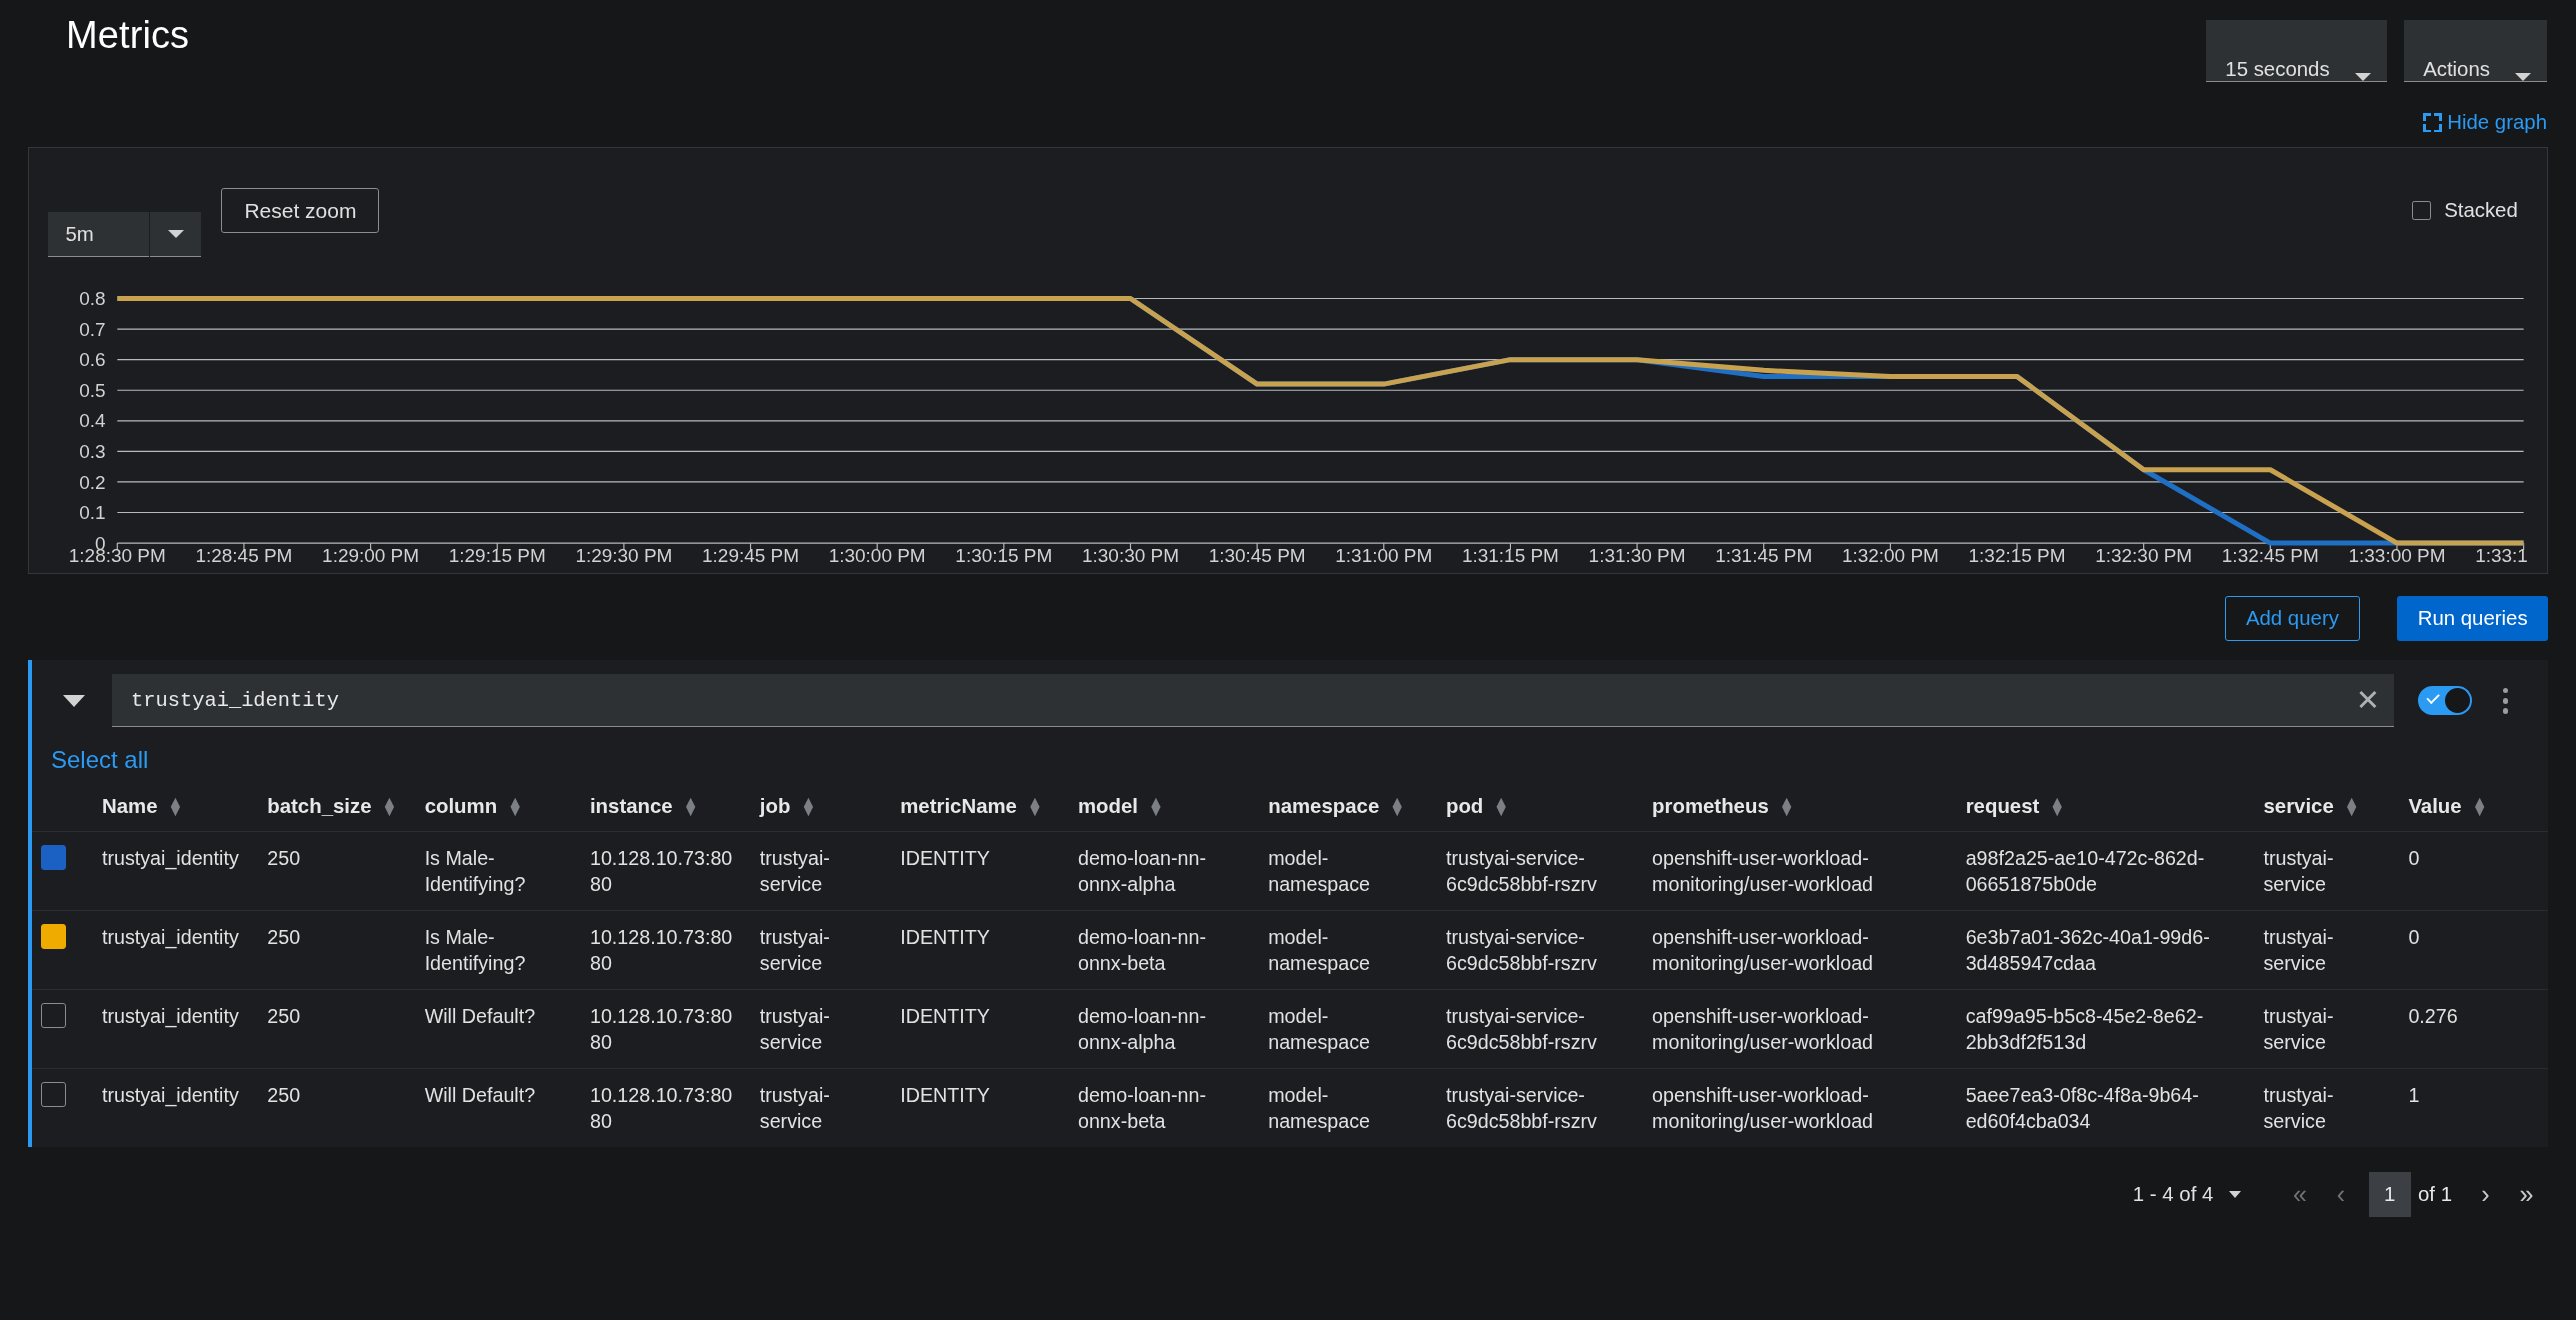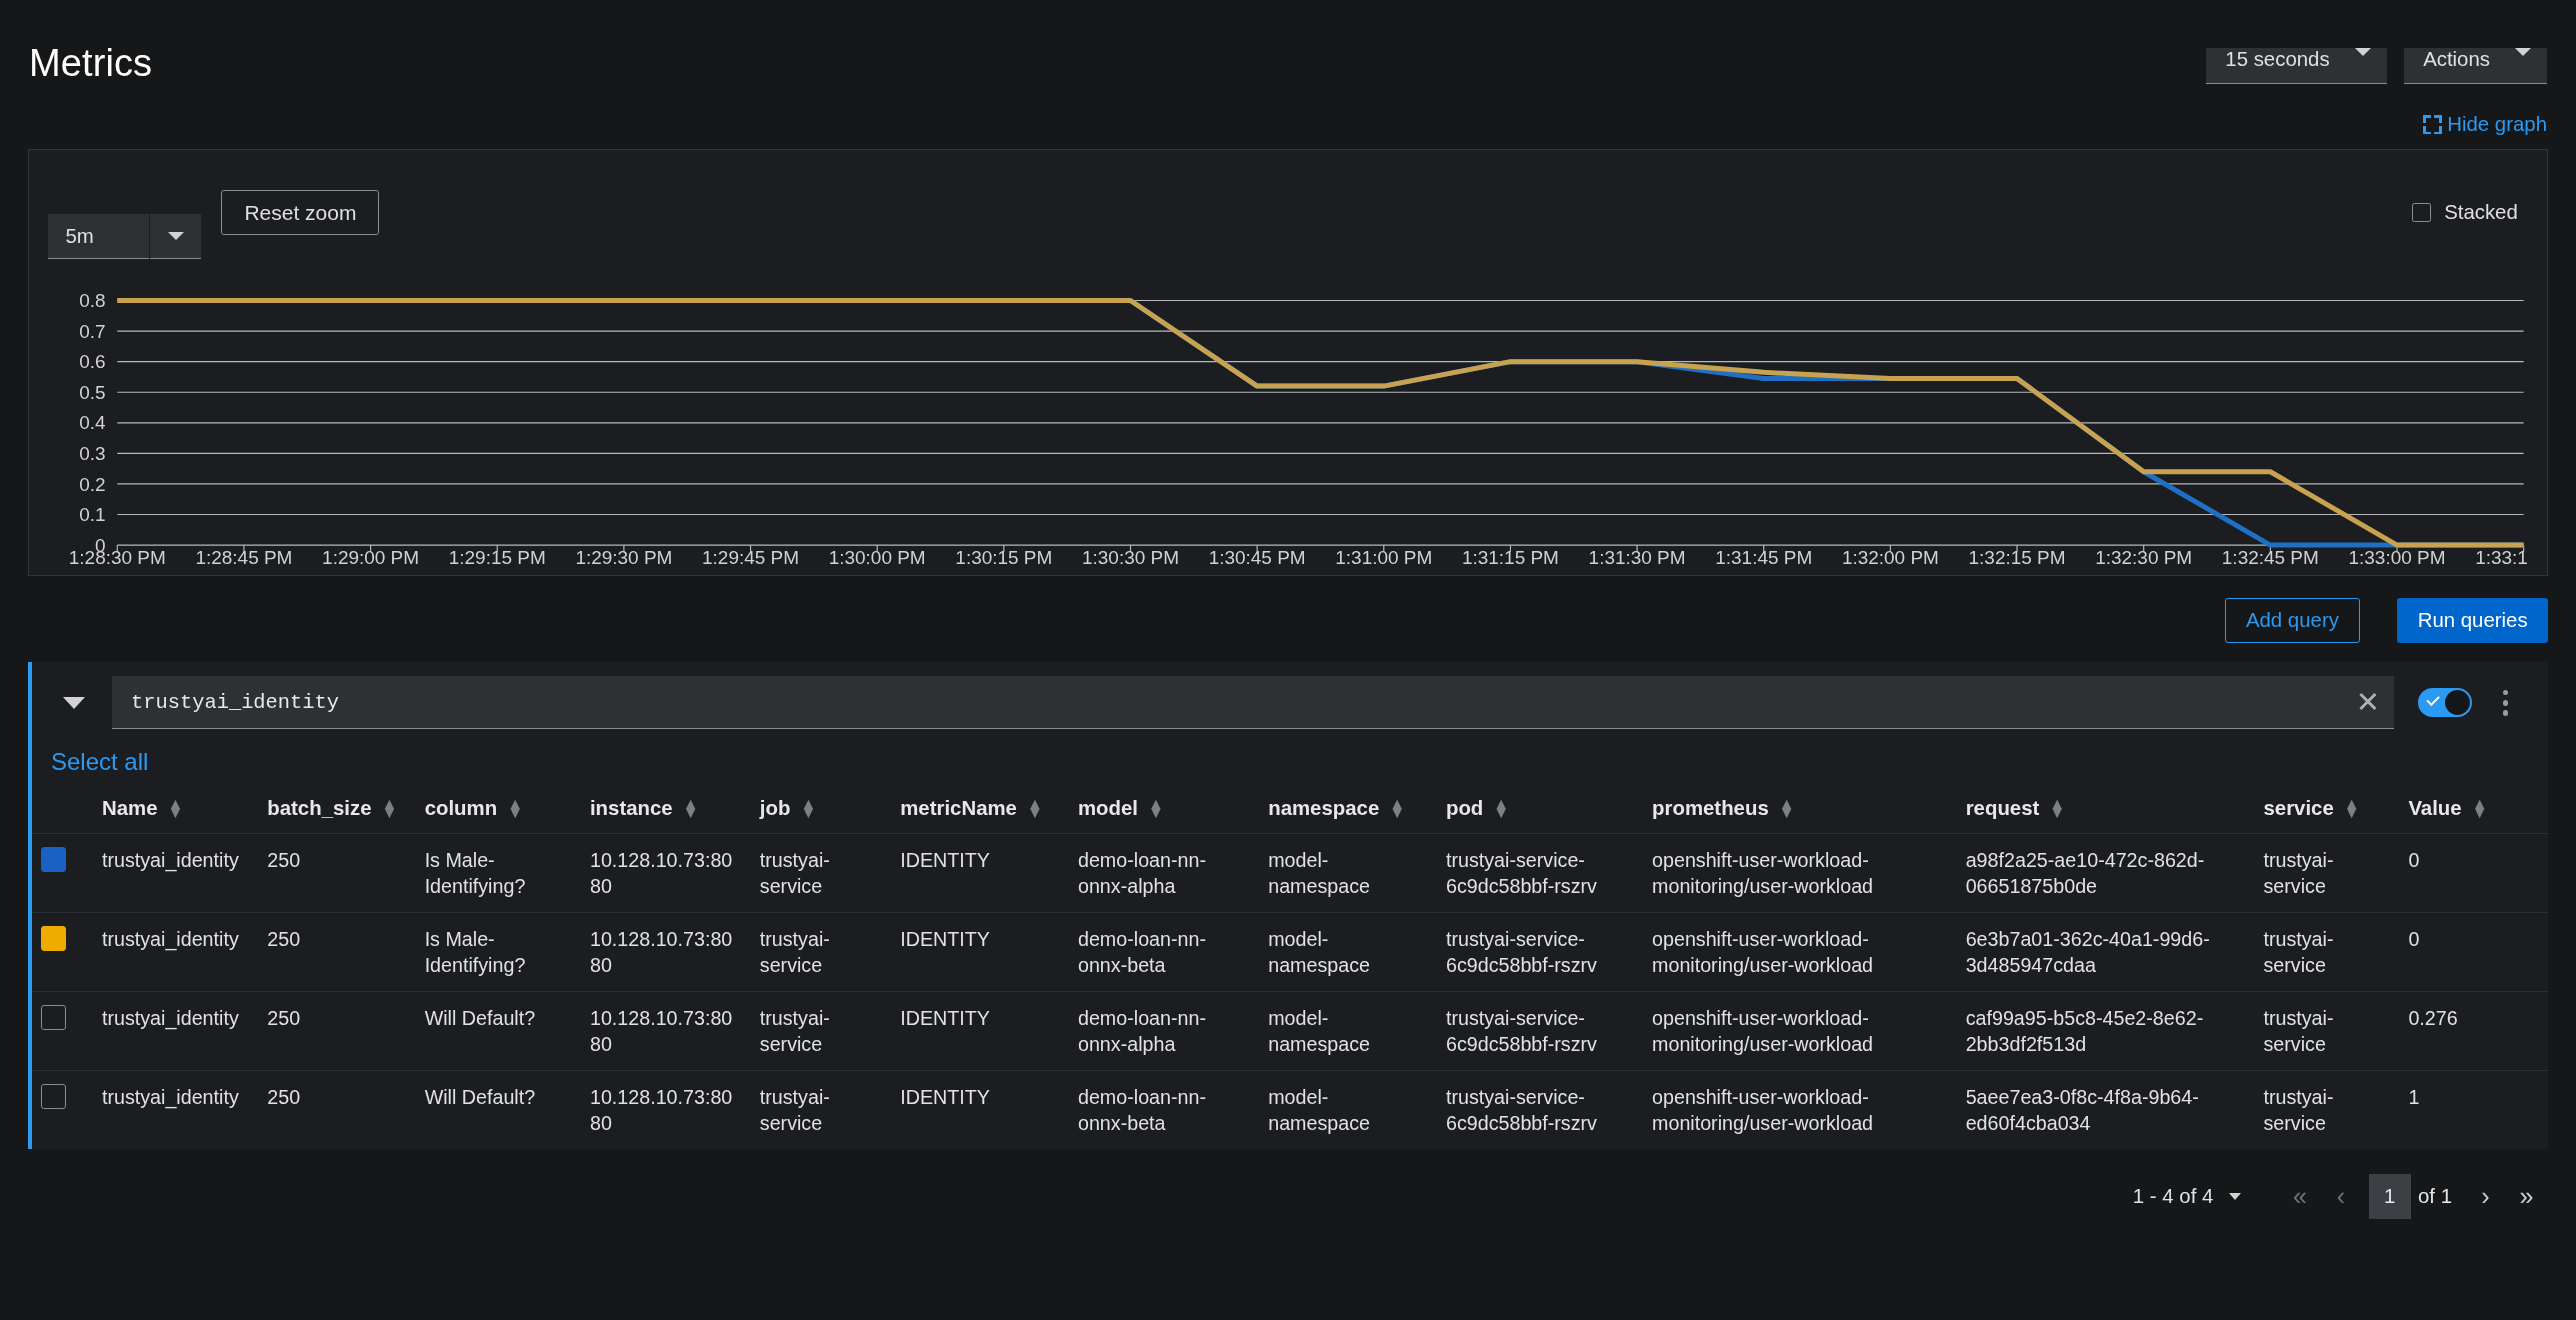--- a/index.html
+++ b/index.html
@@ -22,28 +22,29 @@
     background:var(--bg);
     color:var(--text);
     font-family:"Liberation Sans", sans-serif;
     font-size:19.7px;
     overflow:hidden;
   }
 
   
   .page-header{
     display:flex;align-items:flex-start;justify-content:space-between;
-    padding:44px 29px 0 29px;
+    padding:16px 29px 0 29px;
+    margin-left:37px;
   }
   .page-title{font-size:38px;font-weight:400;color:#fff;letter-spacing:0.1px;line-height:1;}
   .header-right{display:flex;gap:17.5px;padding-top:4.4px;}
   .select-btn{
     background:#2e3134;border:none;border-bottom:1.5px solid #8a8d90;
-    color:var(--text);height:36px;min-width:158px;
-    display:flex;align-items:flex-start;justify-content:space-between;
+    color:var(--text);height:62px;min-width:158px;
+    display:flex;align-items:flex-end;justify-content:space-between;
     padding:0 16px 0 19px;font-size:20.4px;cursor:pointer;
   }
   .select-btn.actions{min-width:137px;}
   .caret{
     width:0;height:0;border-left:8px solid transparent;border-right:8px solid transparent;
     border-top:8.8px solid #d2d2d2;margin-left:25px;
   }
 
   
   .hide-graph-row{display:flex;justify-content:flex-end;padding:29px 29px 0 0;}

